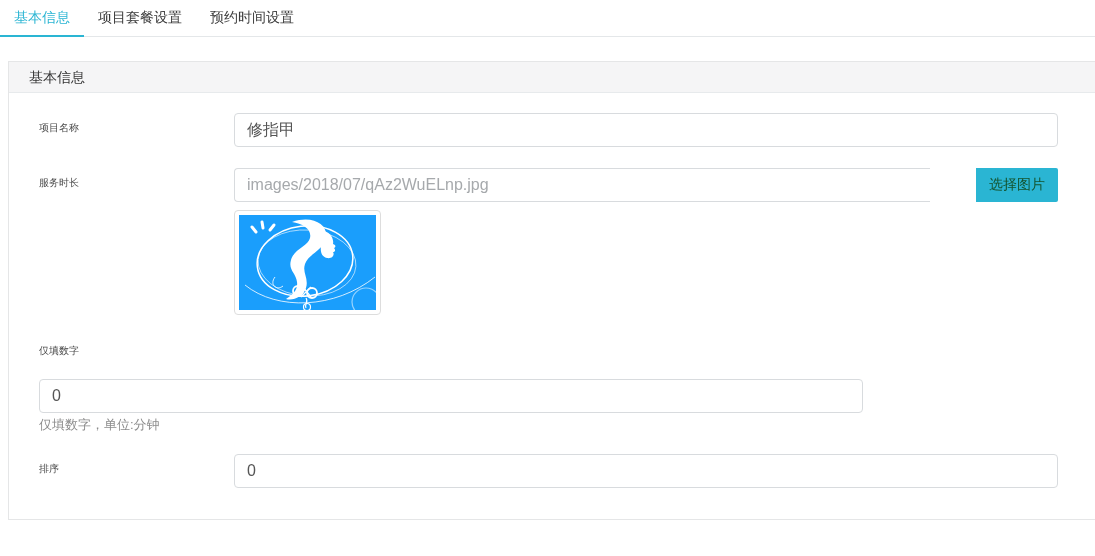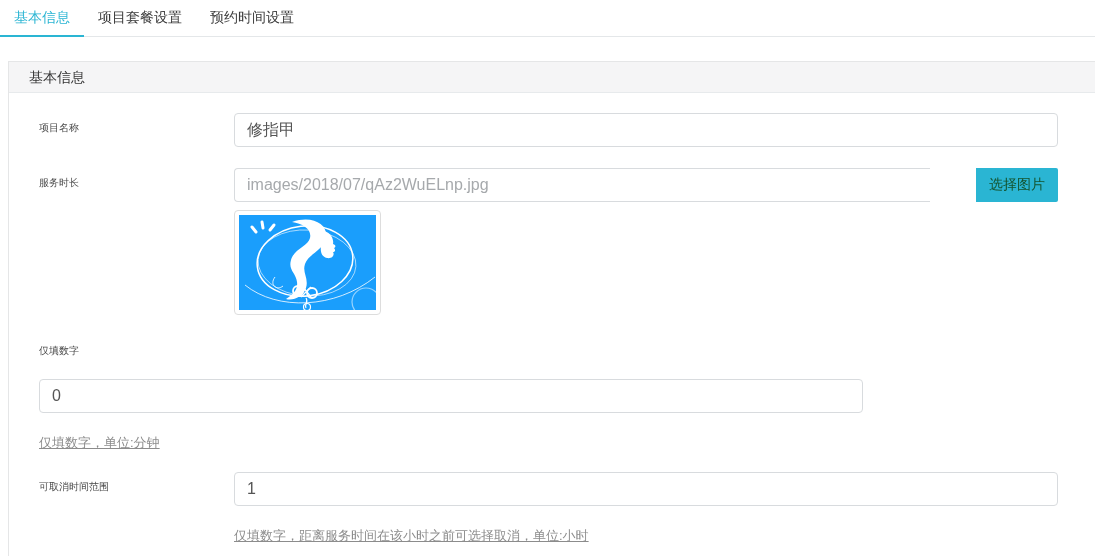--- a/index.html
+++ b/index.html
@@ -89,25 +89,24 @@
     margin-top: 8px;
     width: 147px;
     height: 105px;
     padding: 4px;
     border: 1px solid #ddd;
     border-radius: 4px;
     background: #fff;
   }
   .thumb svg { display: block; }
   .hint {
-    margin-top: 22px;
+    margin-top: 4px;
     font-size: 13px;
     color: #8c8c8c;
     line-height: 16px;
-    text-decoration: underline;
   }
 </style>
 </head>
 <body>
 
 <div class="tabs">
   <div class="tab active">基本信息</div>
   <div class="tab">项目套餐设置</div>
   <div class="tab">预约时间设置</div>
 </div>
@@ -183,27 +182,20 @@
       <div class="form-label">仅填数字</div>
     </div>
 
     <div class="form-row">
       <div class="form-ctrl">
         <input class="text-input" type="text" value="0" style="">
         <div class="hint">仅填数字，单位:分钟</div>
       </div>
     </div>
 
-    <div class="form-row">
-      <div class="form-label">可取消时间范围</div>
-      <div class="form-ctrl">
-        <input class="text-input" type="text" value="1" style="">
-        <div class="hint">仅填数字，距离服务时间在该小时之前可选择取消，单位:小时</div>
-      </div>
-    </div>
 
     <div class="form-row">
       <div class="form-label">排序</div>
       <div class="form-ctrl">
         <input class="text-input" type="text" value="0" style="">
       </div>
     </div>
 
   </div>
 </div>

